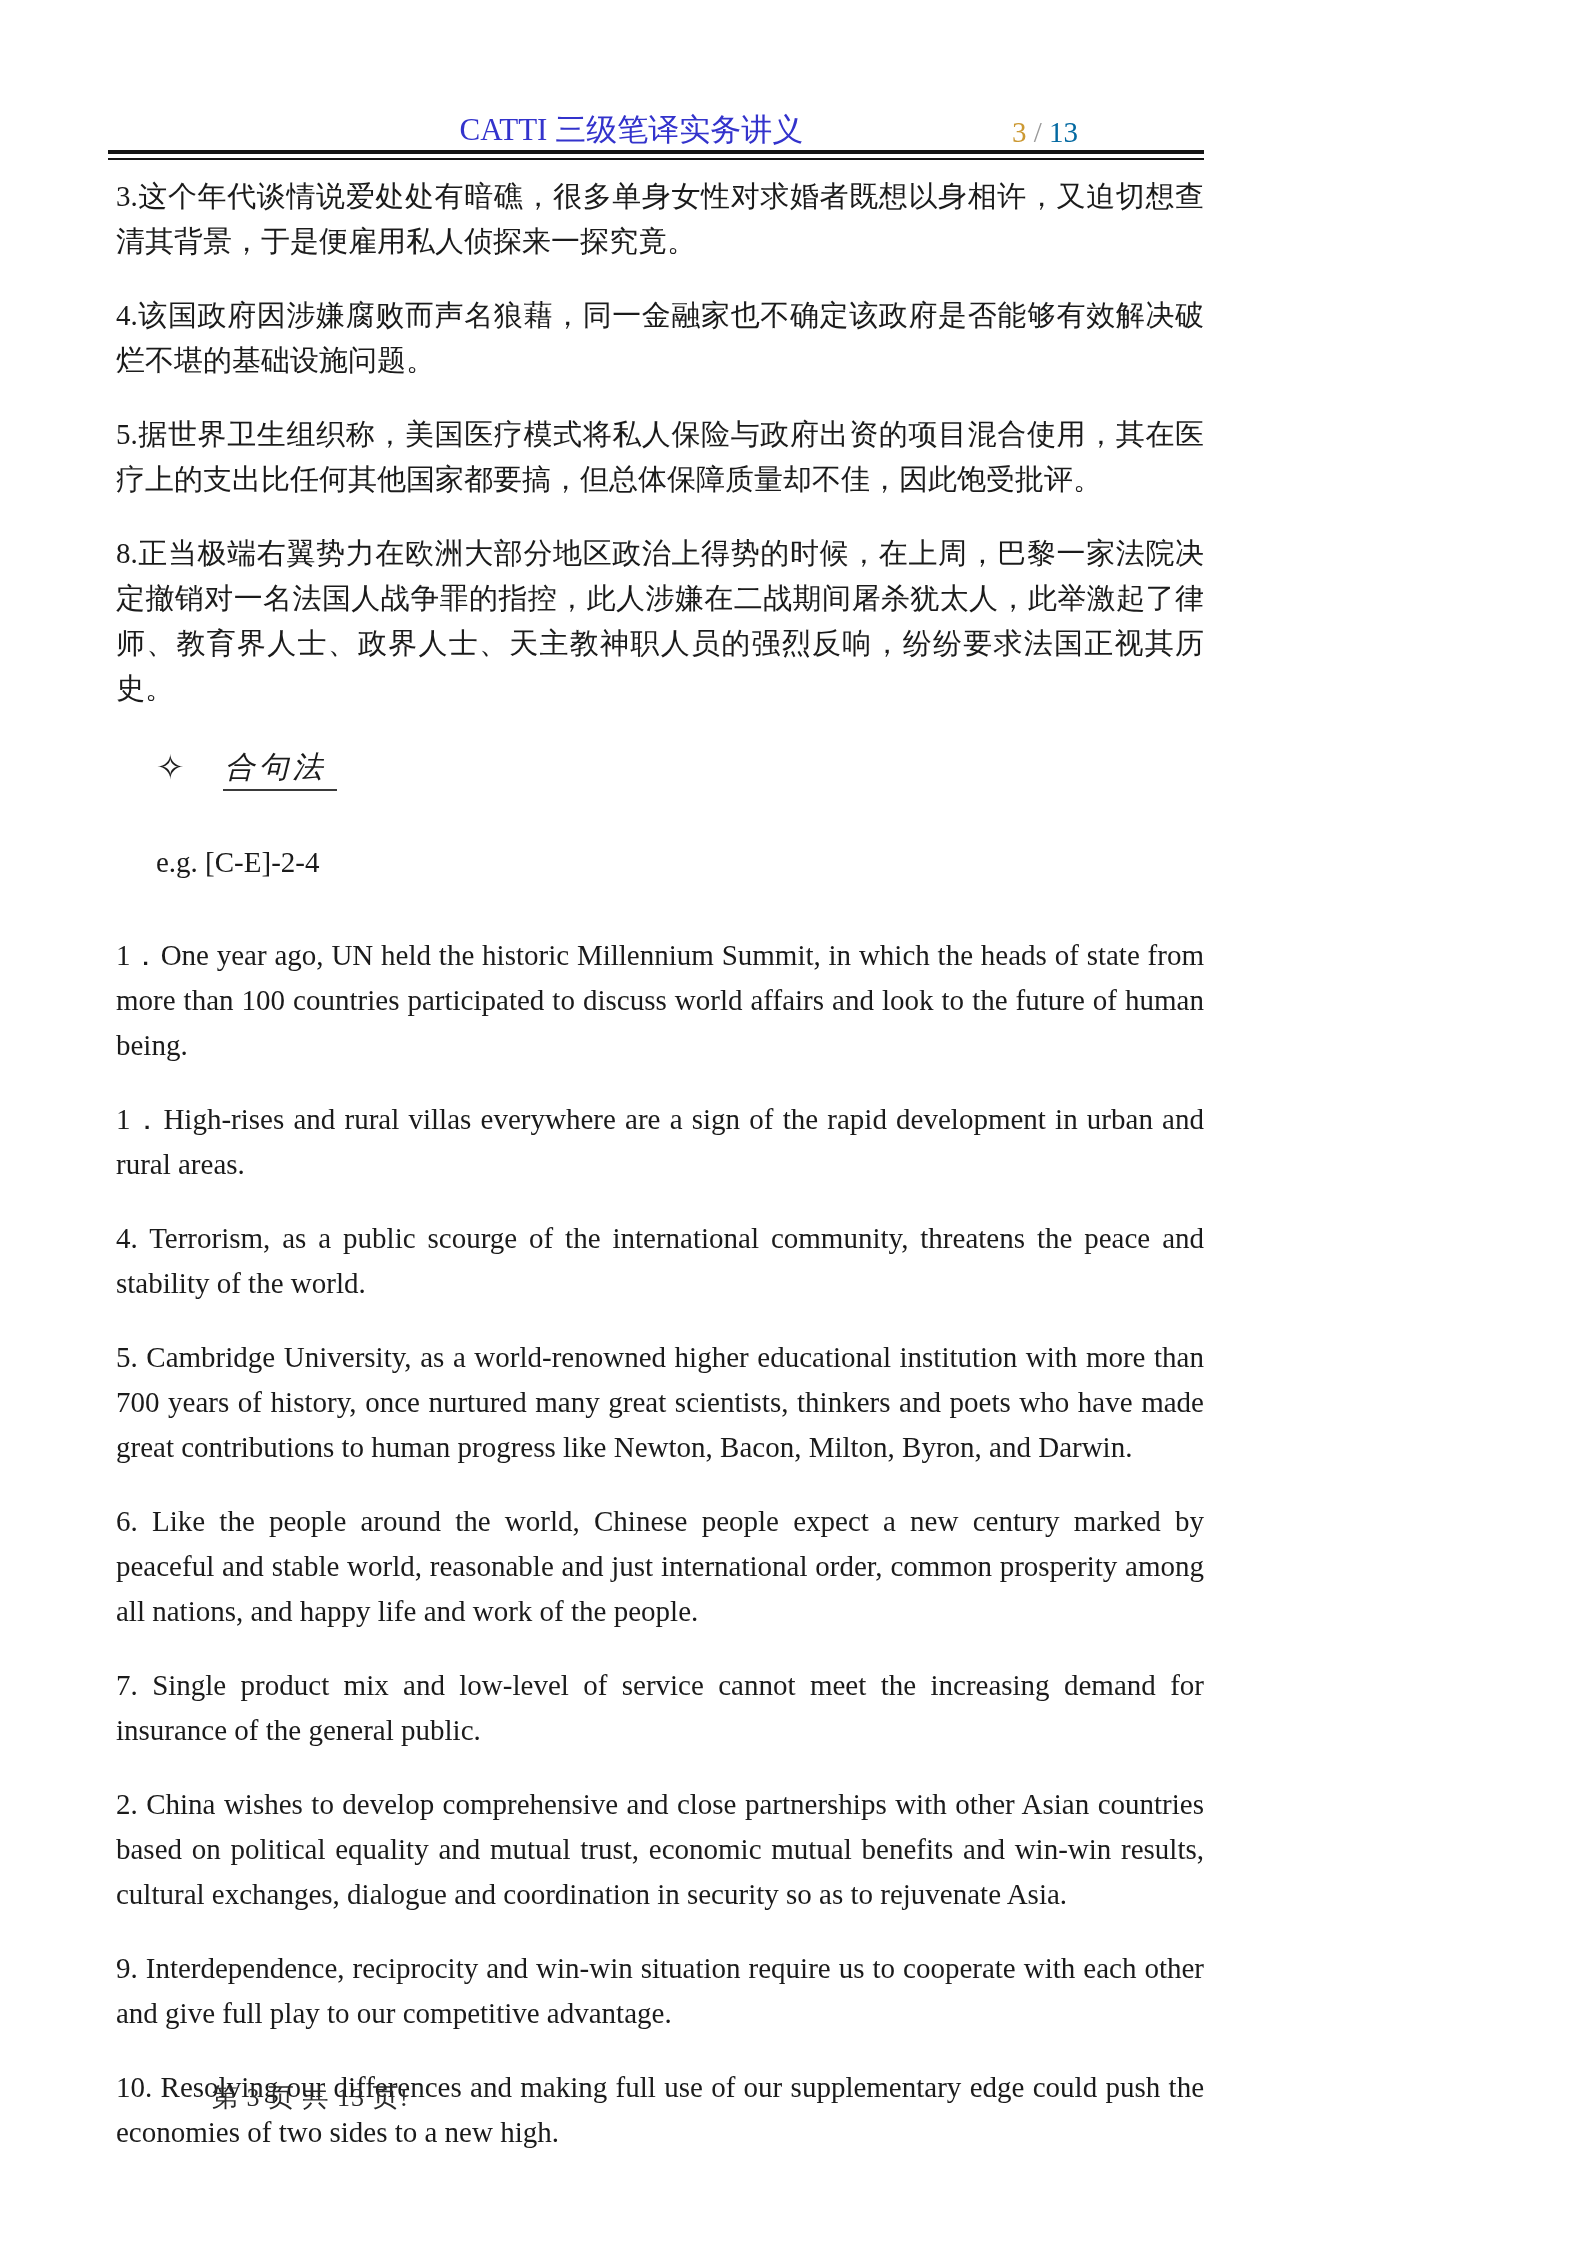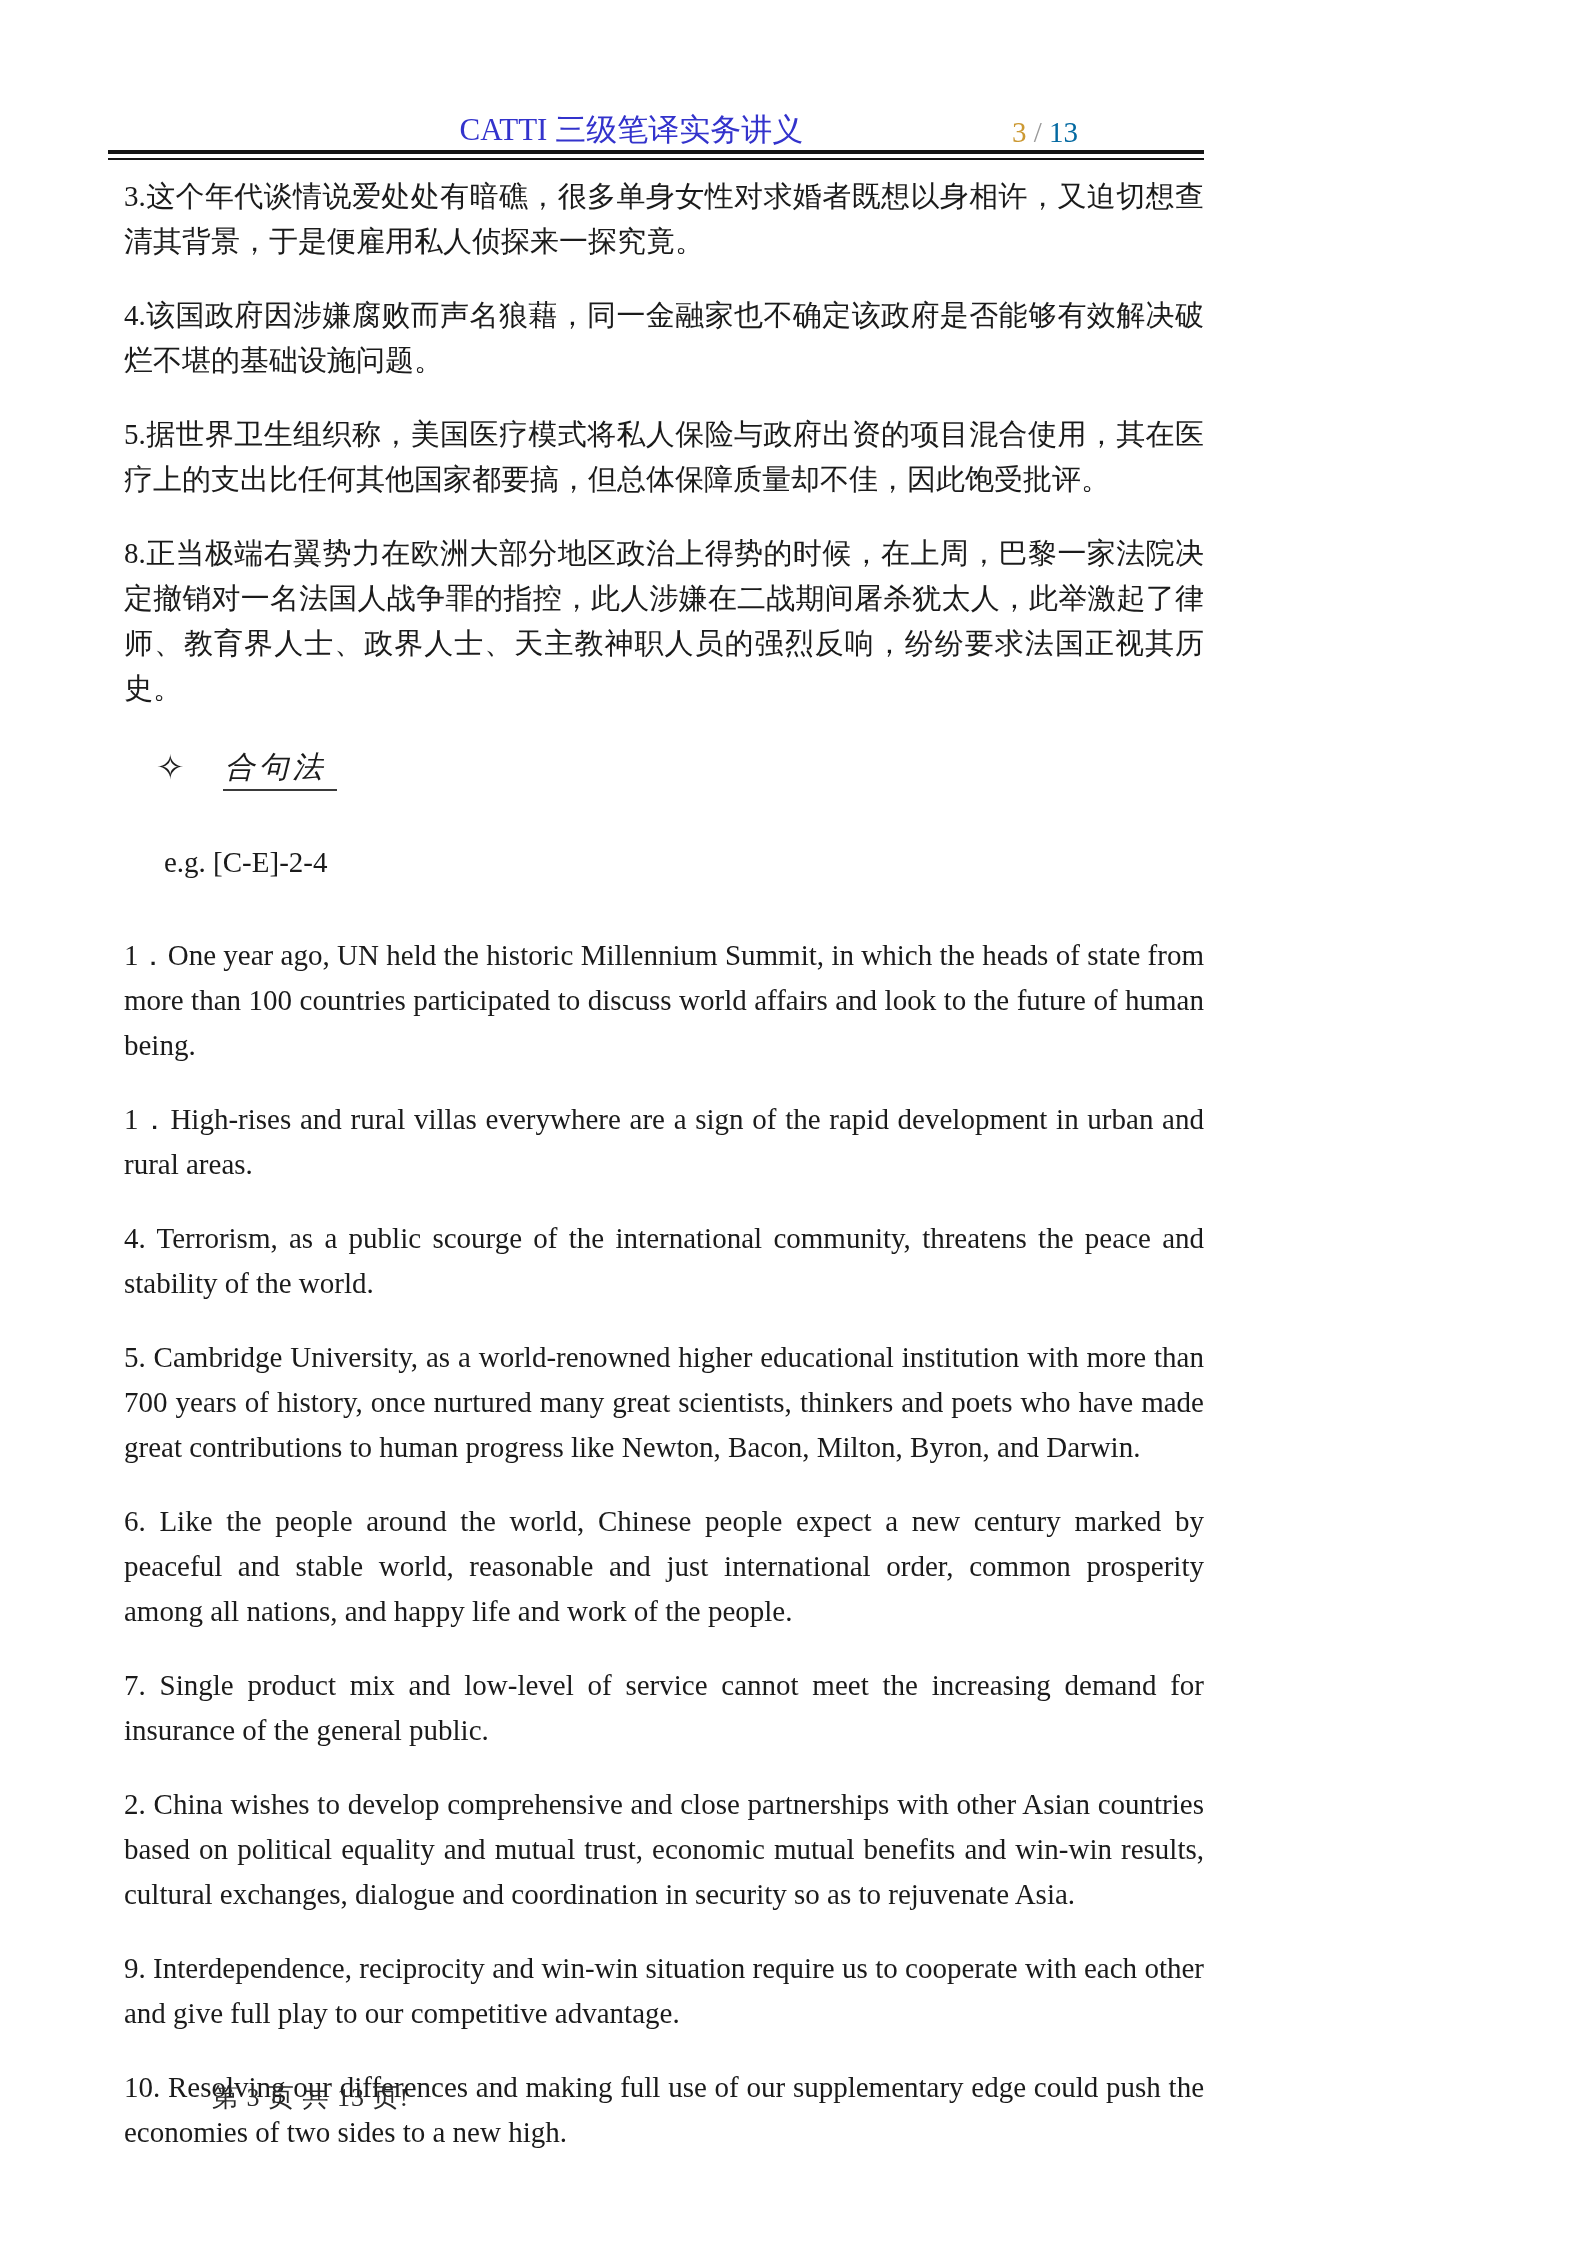--- a/index.html
+++ b/index.html
@@ -46,21 +46,21 @@
     border-top: 4px solid #151515;
     border-bottom: 2px solid #151515;
     height: 4px;
   }
   .body {
     padding: 14px 100px 0 112px;
   }
   .body p {
     font-size: 29px;
     line-height: 45px;
-    margin: 0 0 29px 12px;
+    margin: 0 0 29px 4px;
     text-align: justify;
   }
   .section-heading {
     margin: 36px 0 52px 0;
     padding-left: 44px;
     font-size: 30px;
     line-height: 40px;
   }
   .section-heading .bullet {
     display: inline-block;

